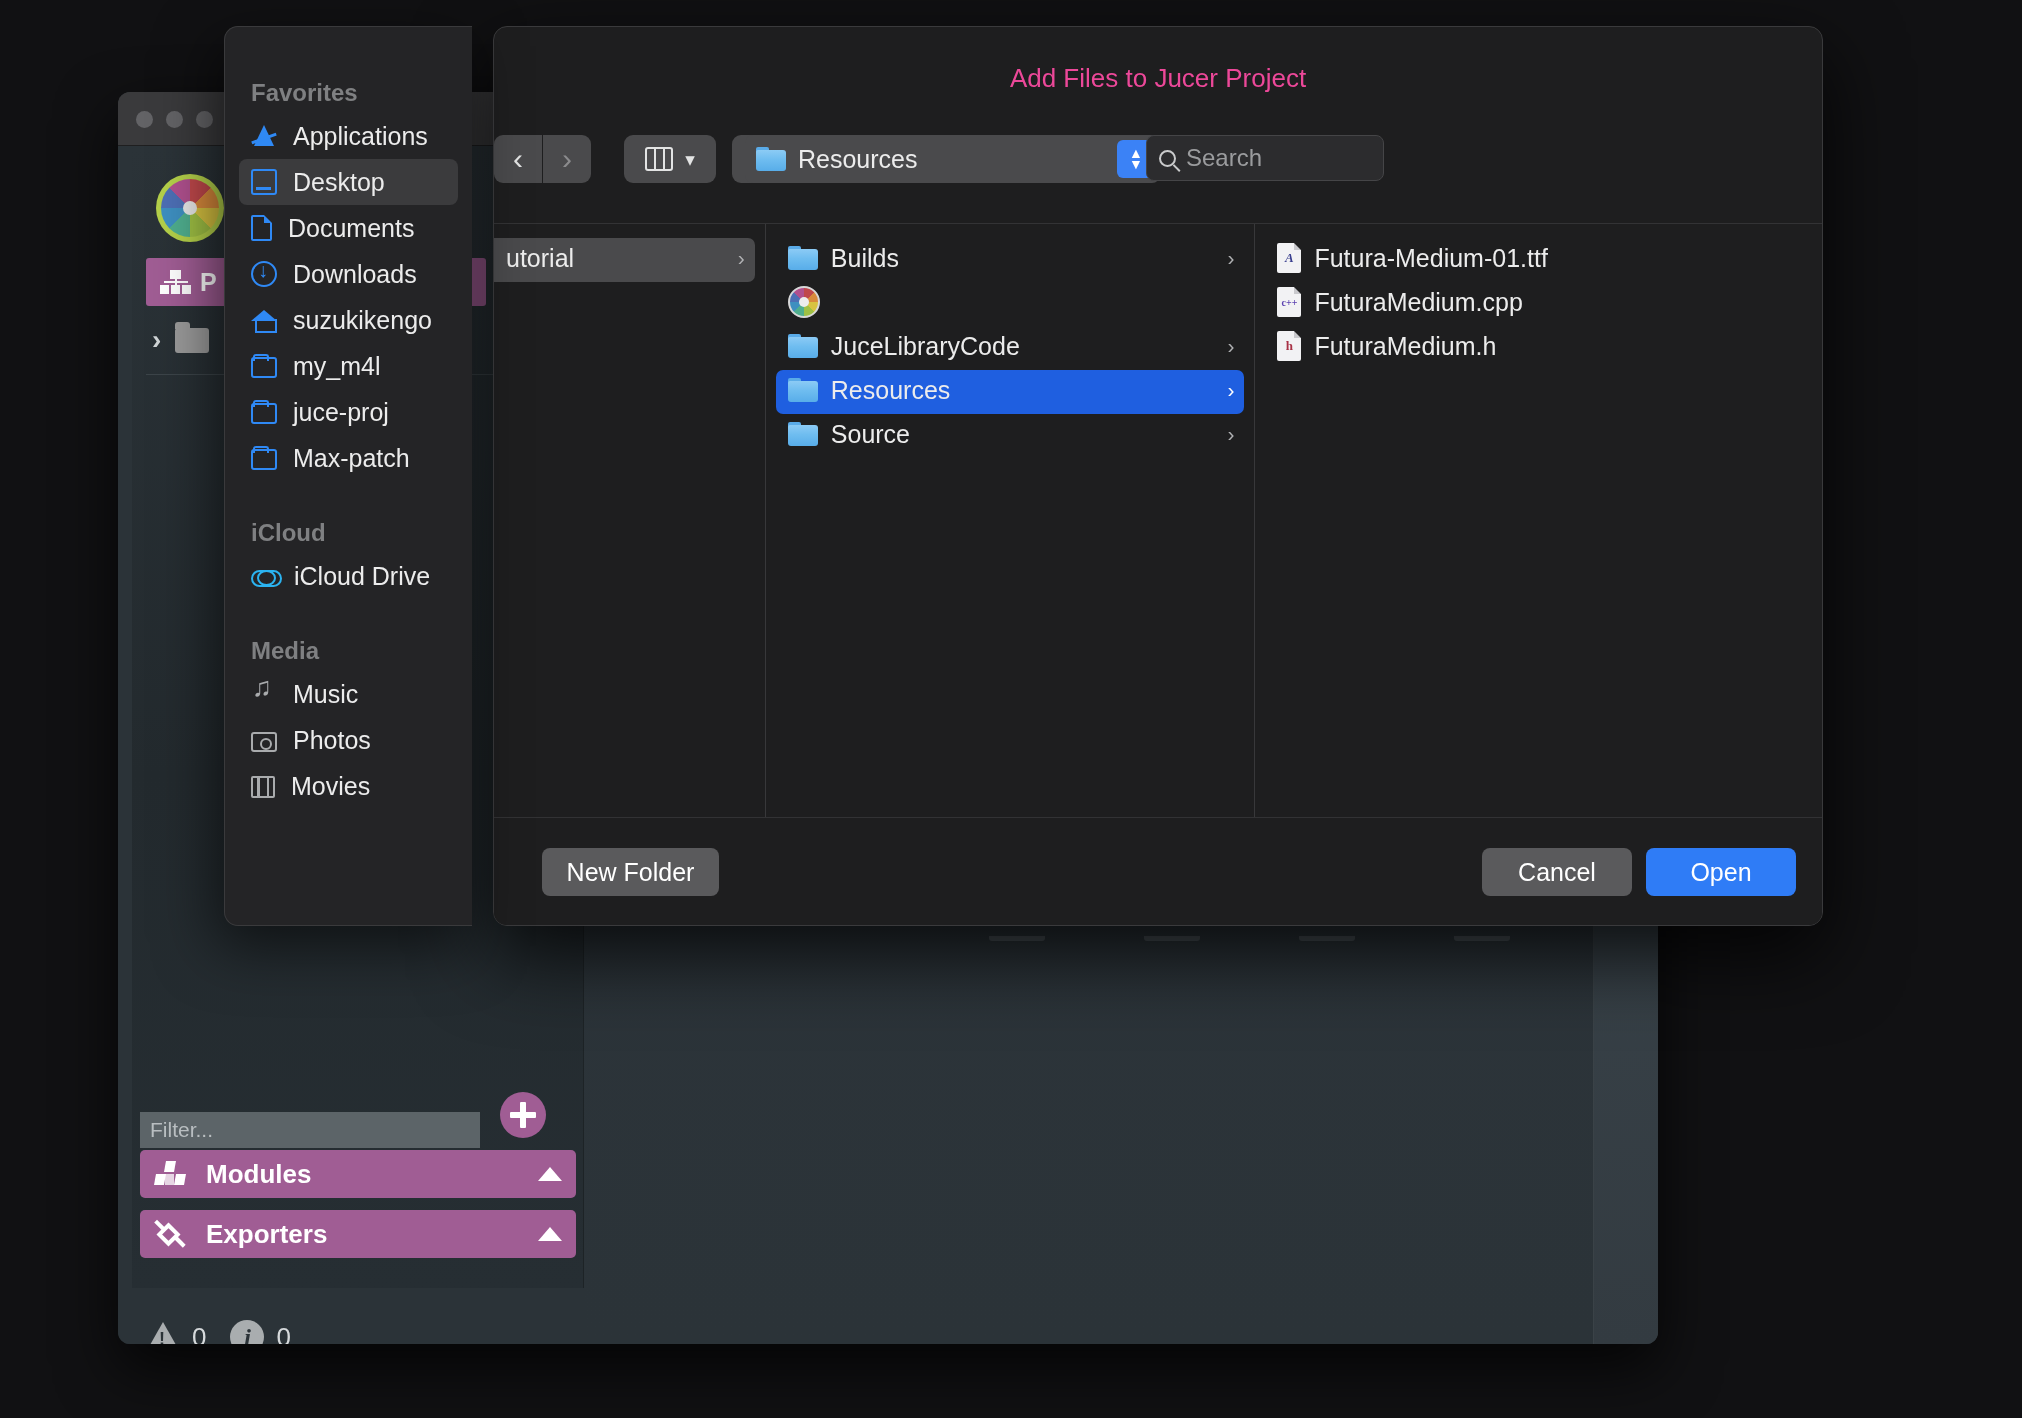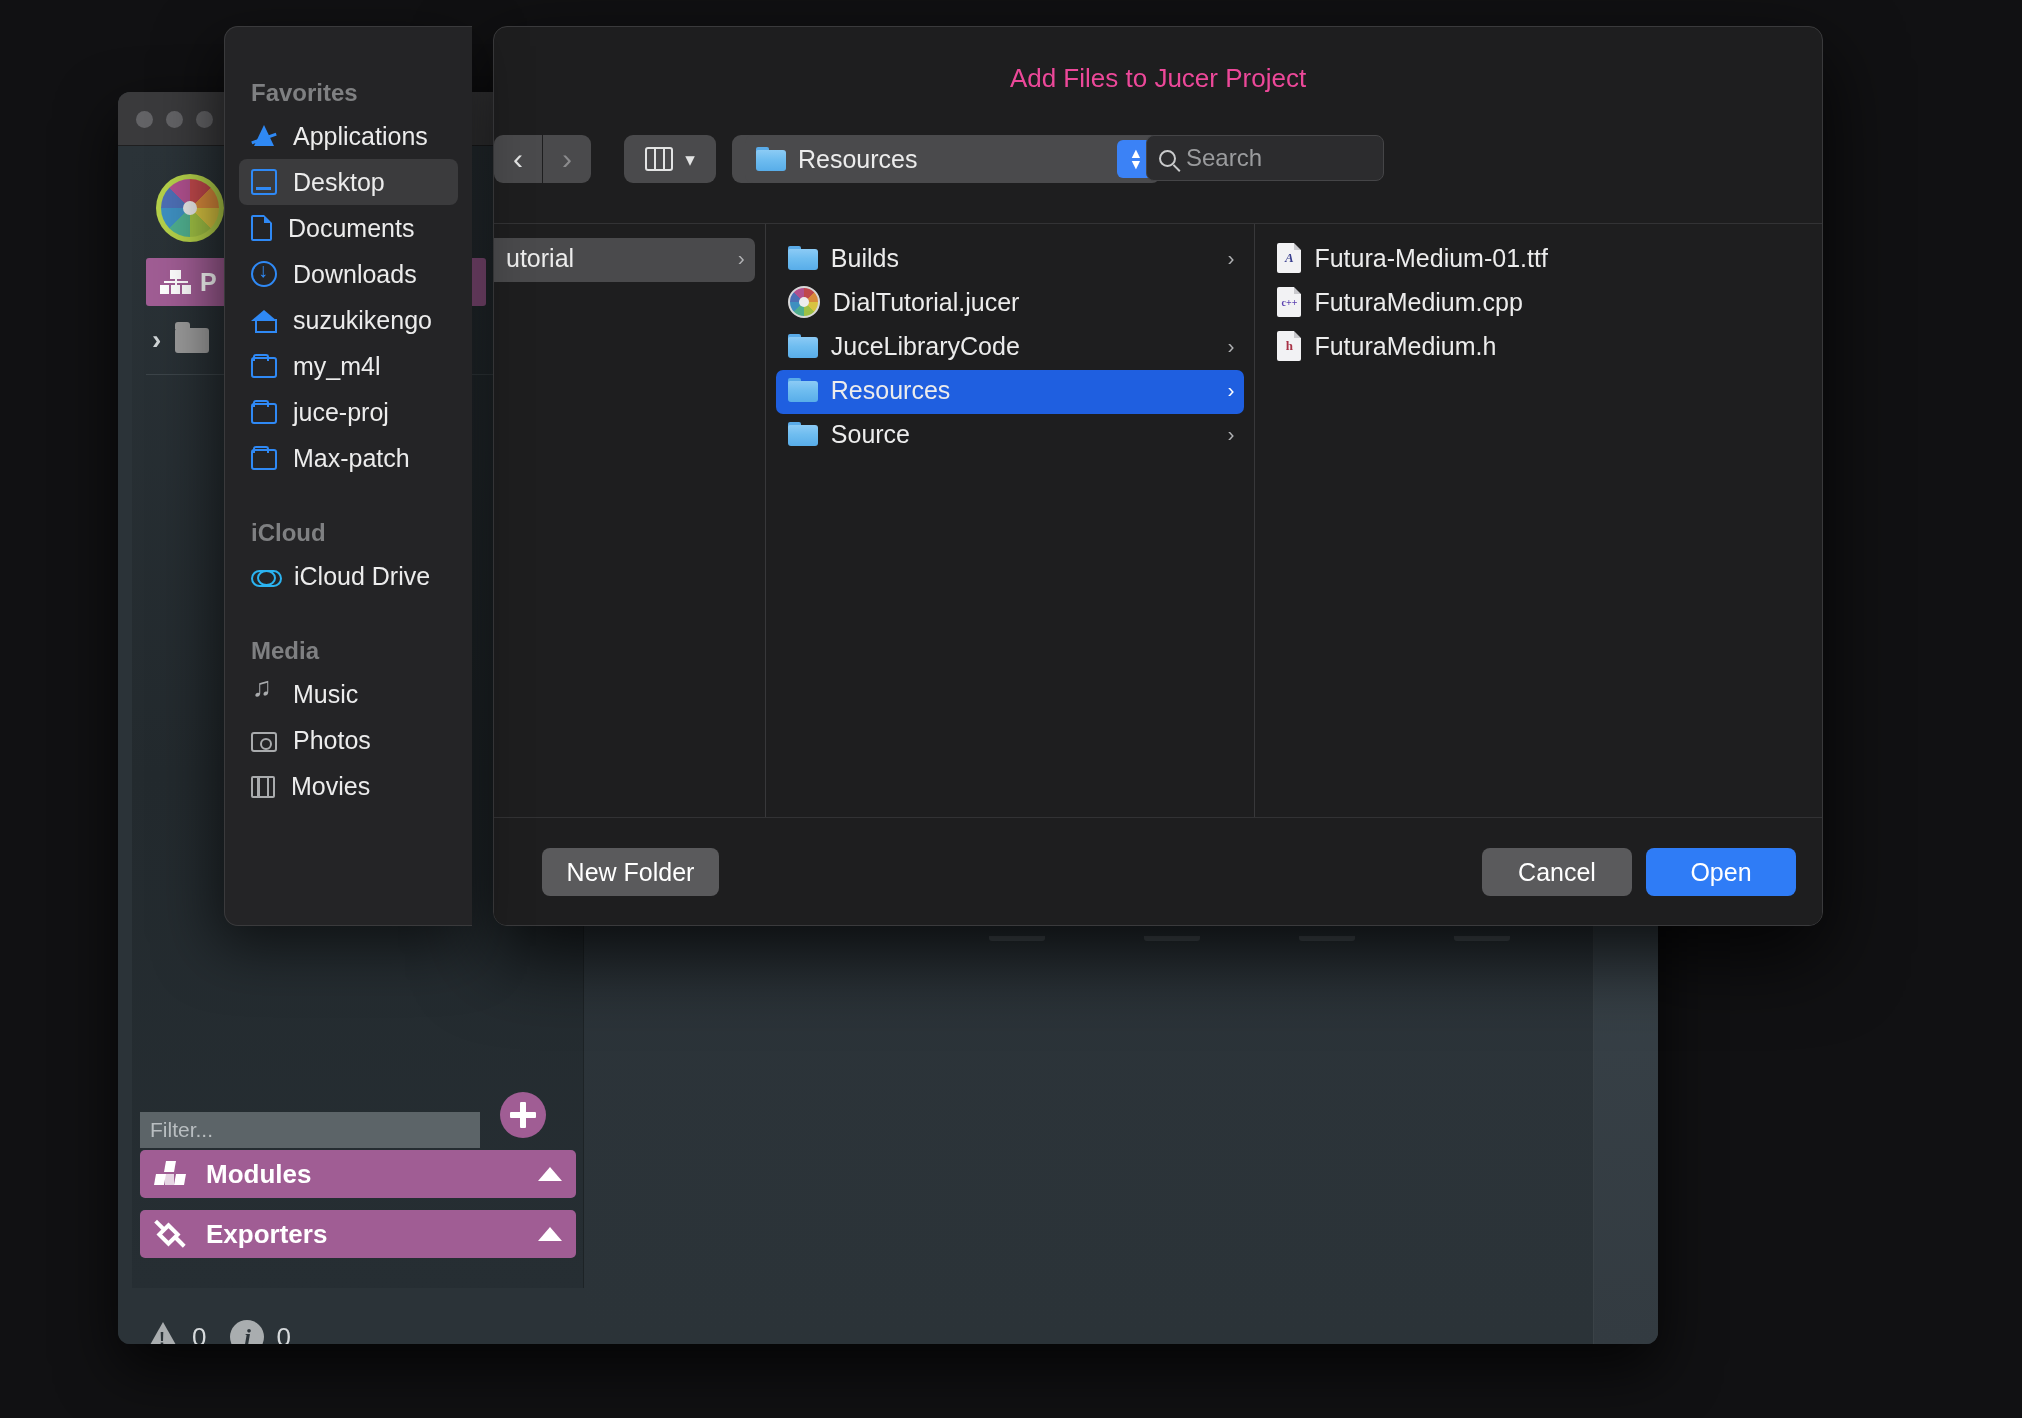--- a/index.html
+++ b/index.html
@@ -477,21 +477,20 @@
         <div class="frow">
           <span class="icon-folder">
               <span class="tab"></span>
               <span class="bd"></span>
             </span>
           <span class="nm">Builds</span>
           <span class="arrow">›</span>
         </div>
         <div class="frow">
           <span class="icon-jucer"></span>
-          <span class="nm">DialTutorial.jucer</span>
         </div>
         <div class="frow">
           <span class="icon-folder">
               <span class="tab"></span>
               <span class="bd"></span>
             </span>
           <span class="nm">JuceLibraryCode</span>
           <span class="arrow">›</span>
         </div>
         <div class="frow sel">

